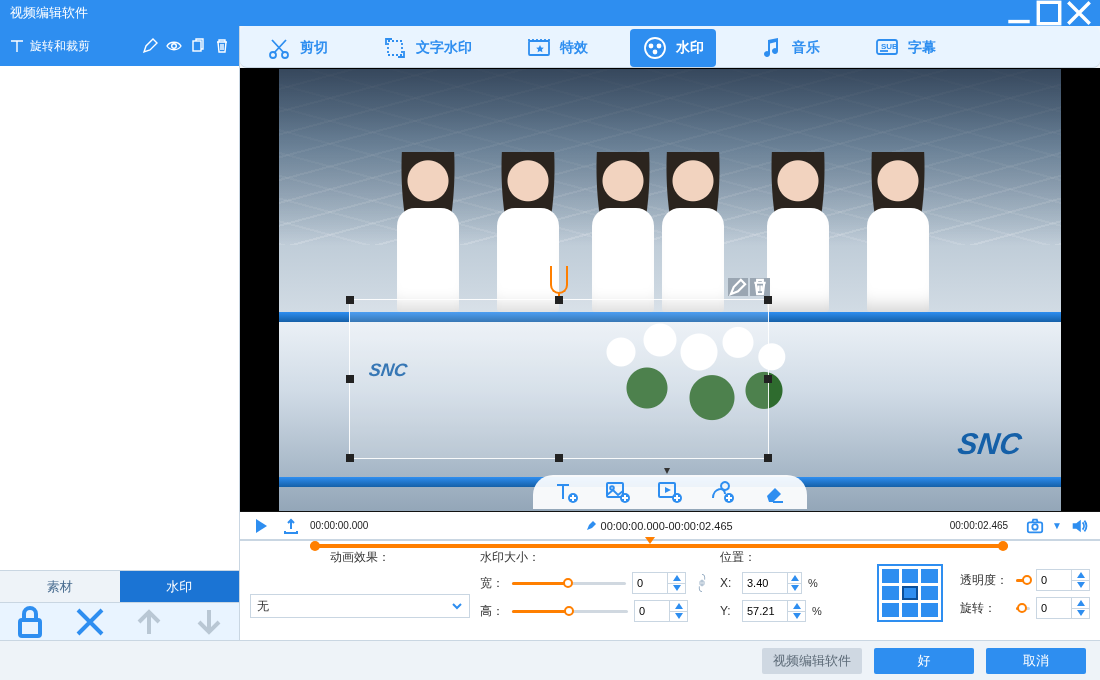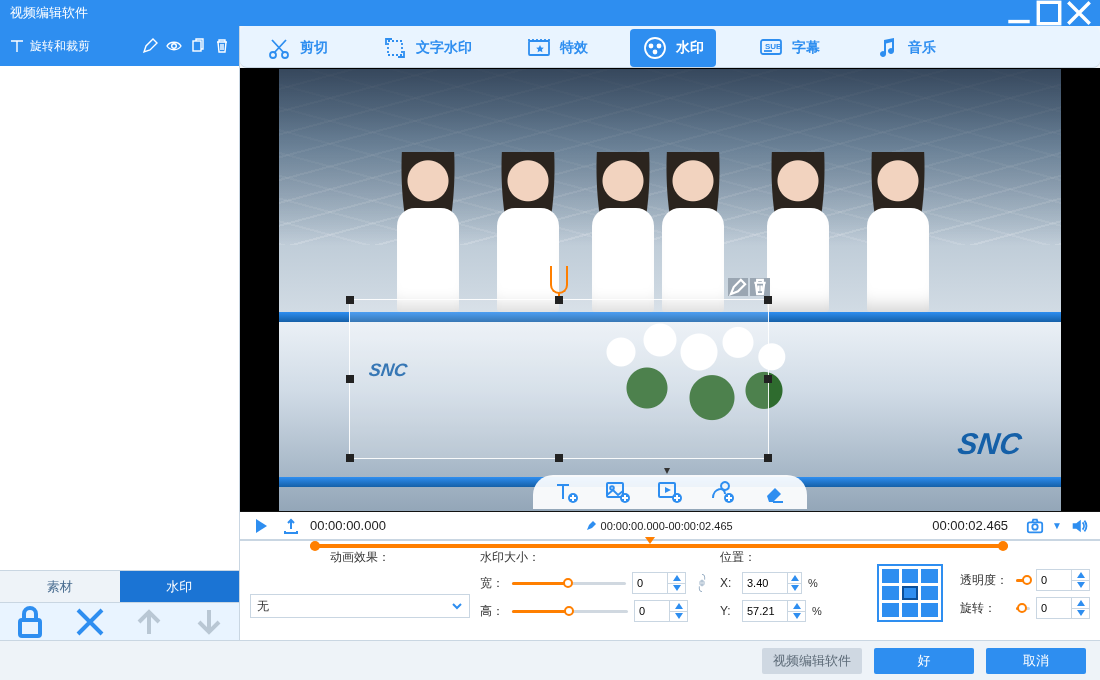--- a/index.html
+++ b/index.html
@@ -190,21 +190,21 @@
   .preview-actions .stroked{stroke:var(--blue);fill:none;stroke-width:2;}
   .preview-actions .filled{fill:var(--blue);}
   .preview-actions .caret{position:absolute;top:-12px;left:50%;margin-left:-6px;color:#333;font-size:12px;}
 
   
   .playbar { height:28px; display:flex; align-items:center; padding:0 10px; background:#fff; gap:8px; border-bottom:1px solid var(--gray-border);}
   .playbar .pb-btn{width:22px;height:22px;display:flex;align-items:center;justify-content:center;cursor:pointer;}
   .playbar svg{width:18px;height:18px;}
   .playbar .stroked{stroke:var(--blue);fill:none;stroke-width:2;}
   .playbar .filled{fill:var(--blue);}
-  .playbar .time-left,.playbar .time-right{font-size:13px;color:#222;}
+  .playbar .time-left,.playbar .time-right{font-size:10px;color:#222;}
   .playbar .time-mid{font-size:11px;color:#222;}
   .playbar .times-row{flex:1;display:flex;align-items:center;justify-content:space-between;position:relative;}
   .playbar-track {
     position:absolute; left:0; right:0; top:50%; height:18px; margin-top:2px;
   }
   .playbar-track .rail{position:absolute;left:0;right:0;top:16px;height:4px;background:var(--orange);border-radius:2px;}
   .playbar-track .rail::before{content:"";position:absolute;left:0;top:-3px;width:10px;height:10px;background:var(--orange);border-radius:50%;}
   .playbar-track .rail::after{content:"";position:absolute;right:0;top:-3px;width:10px;height:10px;background:var(--orange);border-radius:50%;}
   .playbar-track .caret{position:absolute;left:48%;top:9px;width:0;height:0;border-left:5px solid transparent;border-right:5px solid transparent;border-top:7px solid var(--orange);}
   .playbar .right-tools{display:flex;gap:6px;margin-left:8px;}
@@ -411,35 +411,35 @@
           <g class="filled">
               <circle cx="9" cy="11" r="2.4"></circle>
               <circle cx="17" cy="11" r="2.4"></circle>
               <circle cx="13" cy="17" r="2.4"></circle>
             </g>
           </svg>
         <span>水印</span>
       </div>
       <div class="tool-item">
         <svg viewBox="0 0 26 26">
+            <g class="filled">
+              <path d="M10 5 L20 3 V16 a3 3 0 1 1 -2 -2.8 V7 L12 8.5 V19 a3 3 0 1 1 -2 -2.8 Z"></path>
+            </g>
+          </svg>
+        <span>音乐</span>
+      </div>
+      <div class="tool-item">
+        <svg viewBox="0 0 26 26">
             <g class="stroked">
               <rect x="3" y="5" width="20" height="14" rx="2"></rect>
               <path d="M6 16 H14"></path>
             </g>
             <text x="7" y="14" font-size="8" class="filled" font-weight="bold">SUB</text>
           </svg>
         <span>字幕</span>
-      </div>
-      <div class="tool-item">
-        <svg viewBox="0 0 26 26">
-            <g class="filled">
-              <path d="M10 5 L20 3 V16 a3 3 0 1 1 -2 -2.8 V7 L12 8.5 V19 a3 3 0 1 1 -2 -2.8 Z"></path>
-            </g>
-          </svg>
-        <span>音乐</span>
       </div>
     </div>
 
     <div class="preview-wrap">
       <div class="preview-canvas">
         <div class="ceiling"></div>
         <div class="counter"></div>
         <div class="snc-badge left">SNC</div>
         <div class="snc-badge">SNC</div>
         <div class="person p1"></div>

